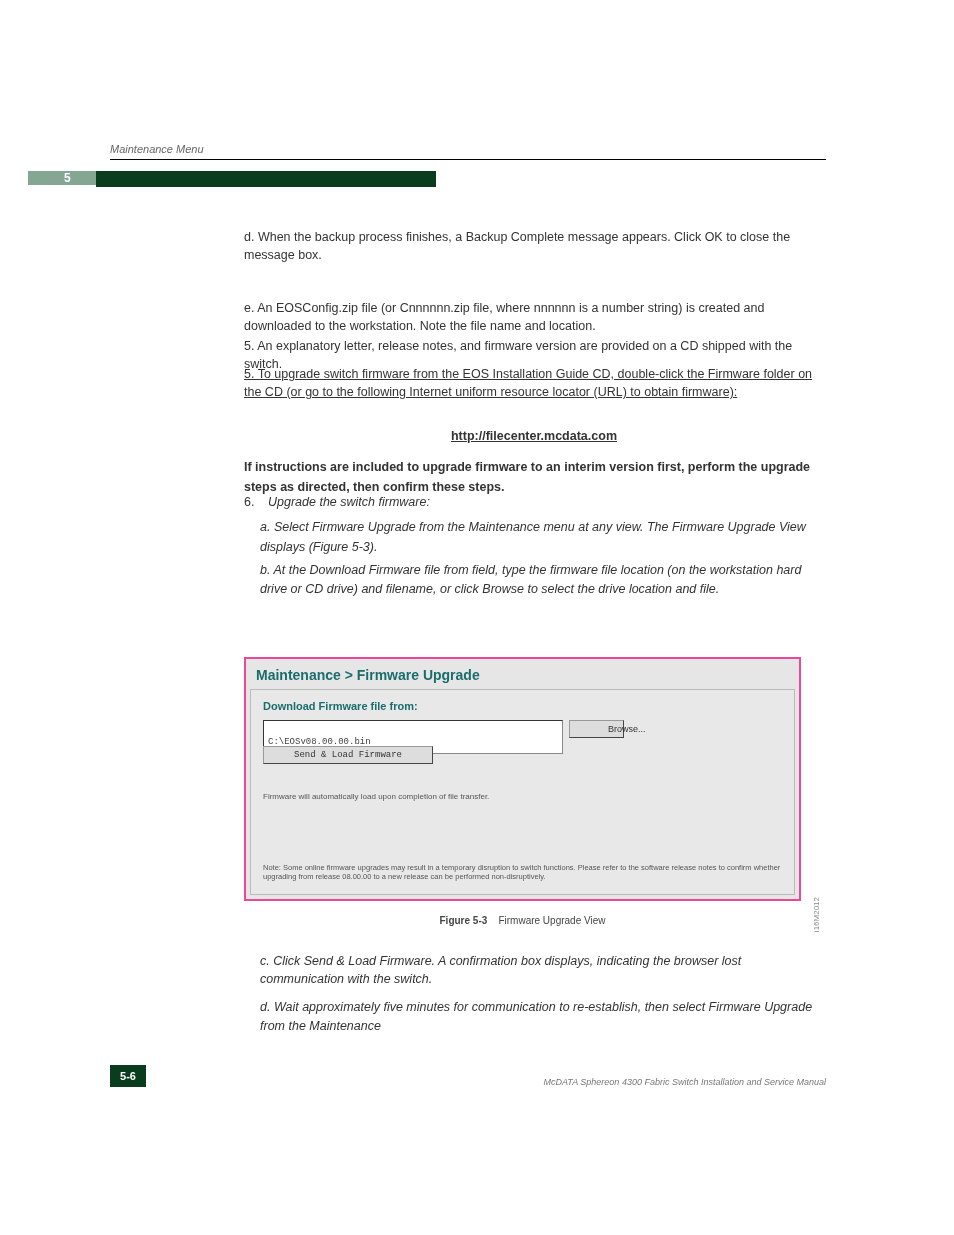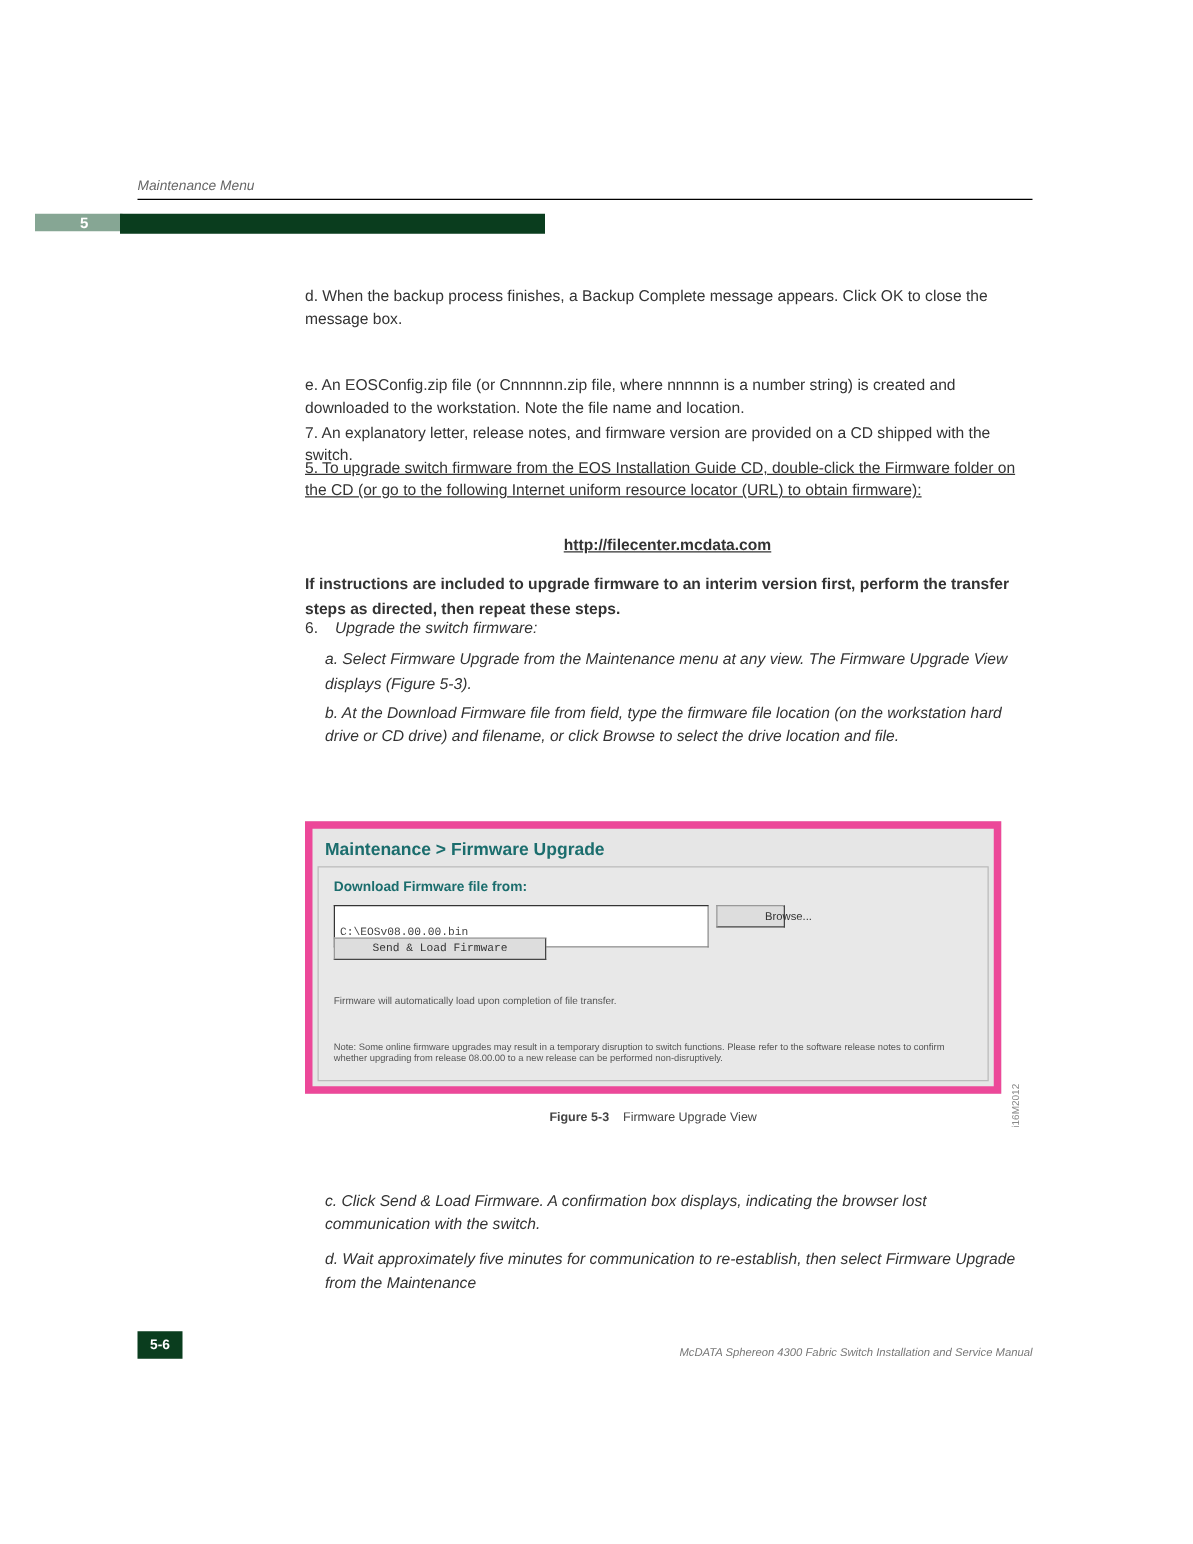--- a/index.html
+++ b/index.html
@@ -82,22 +82,22 @@
     .step-num { float: left; width: 24px; }
     .step-body { margin-left: 16px; font-style: italic; }
     .figure-container {
       position: absolute;
       top: 657px;
       left: 244px;
       width: 585px;
     }
     .figure-box {
       width: 557px;
-      height: 218px;
-      border: 6px solid #ec4899;
+      height: 244px;
+      border: 2px solid #ec4899;
       background: #e6e6e6;
       position: relative;
     }
     .fig-title {
       position: absolute;
       top: 8px;
       left: 10px;
       font-size: 14px;
       font-weight: bold;
       color: #1b6d6d;
@@ -235,28 +235,28 @@
 <div class="running-head">Maintenance Menu</div>
 
 <div class="header-section">
   <div class="tab-green"></div>
 </div>
 <div class="tab-dark"></div>
 <div class="section-num">5</div>
 
 <div class="body-text p1">d. When the backup process finishes, a Backup Complete message appears. Click OK to close the message box.</div>
 <div class="body-text p2">e. An EOSConfig.zip file (or Cnnnnnn.zip file, where nnnnnn is a number string) is created and downloaded to the workstation. Note the file name and location.</div>
-<div class="body-text p3">7. An explanatory letter, release notes, and firmware version are provided on a CD shipped with the switch.</div>
+<div class="body-text p3">5. An explanatory letter, release notes, and firmware version are provided on a CD shipped with the switch.</div>
 <div class="body-text p4">5. To upgrade switch firmware from the EOS Installation Guide CD, double-click the Firmware folder on the CD (or go to the following Internet uniform resource locator (URL) to obtain firmware):</div>
 
 <div class="step-list step1">
   <div style="text-align:center;margin-bottom:12px;">
     <span class="link-text">http://filecenter.mcdata.com</span>
   </div>
-  <div>If instructions are included to upgrade firmware to an interim version first, perform the transfer steps as directed, then repeat these steps.</div>
+  <div>If instructions are included to upgrade firmware to an interim version first, perform the upgrade steps as directed, then confirm these steps.</div>
 </div>
 
 <div class="step-list step2">
   <span class="step-num">6.</span>
   <div class="step-body">
     <span>Upgrade the switch firmware:</span>
     <div style="margin-top:6px;">a. Select Firmware Upgrade from the Maintenance menu at any view. The Firmware Upgrade View displays (Figure 5-3).</div>
   </div>
 </div>
 

